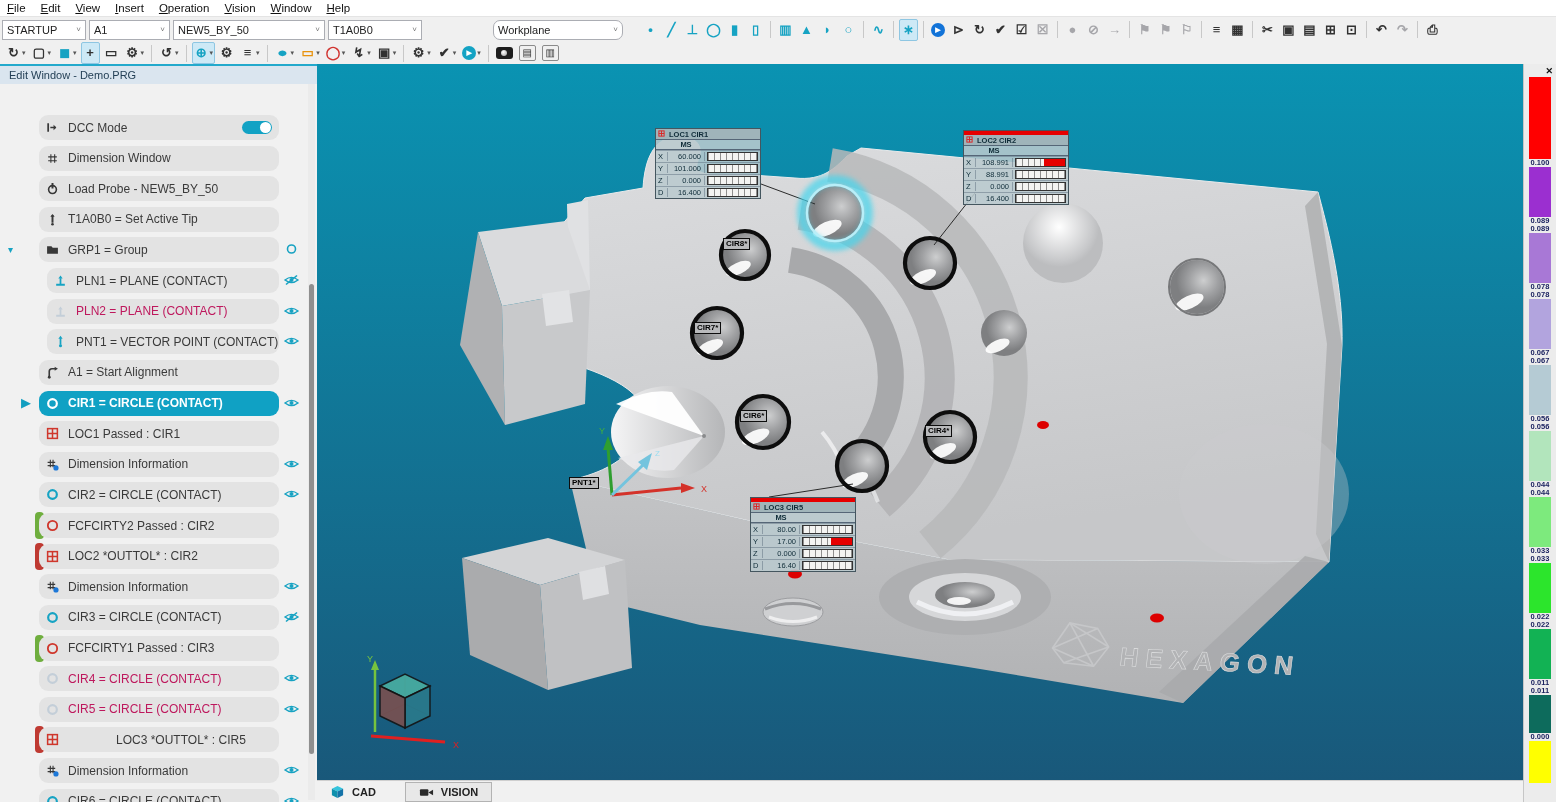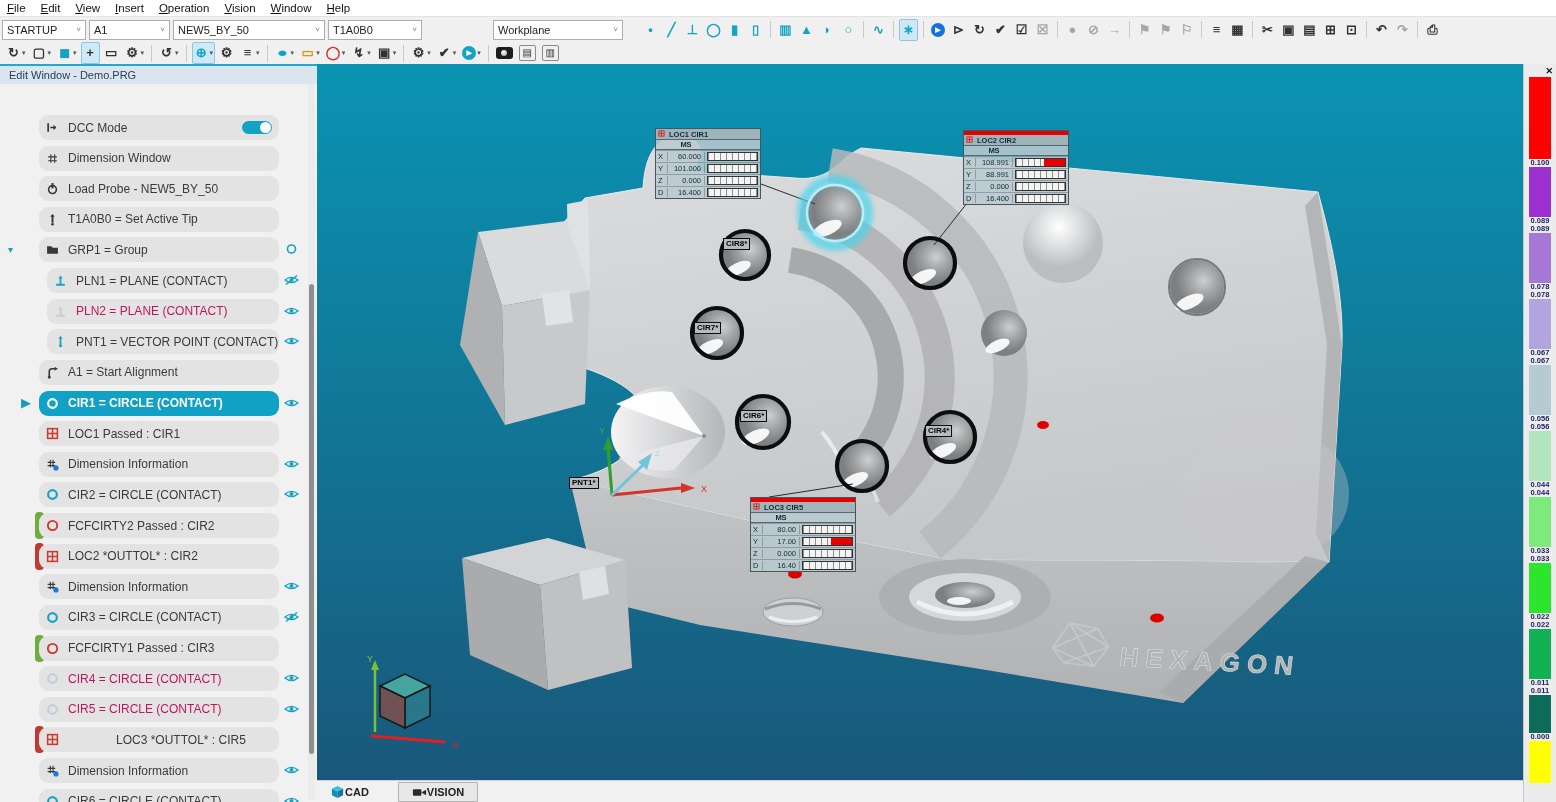--- a/index.html
+++ b/index.html
@@ -78,21 +78,21 @@
         border-top:1px solid rgba(85,102,119,.45)}
   .mrow .ax{padding-left:2px}
   .mrow .val{text-align:right;padding-right:3px;border-left:1px solid rgba(85,102,119,.45);
              border-right:1px solid rgba(85,102,119,.45)}
   .meter{height:7px;margin:0 2px;border:1px solid #333;position:relative;
          background:#f4f4f2 repeating-linear-gradient(90deg,rgba(60,60,60,.55) 0 1px,transparent 1px 6px)}
   .meter.hi::after{content:"";position:absolute;right:0;top:0;bottom:0;width:42%;background:#e60000}
   
   .tabbar{position:absolute;left:317px;top:780px;width:1206px;height:22px;background:#f1f1f1;
           border-top:1px solid #cfcfcf;display:flex;align-items:center;box-sizing:border-box}
-  .tab{display:flex;align-items:center;font-size:11px;font-weight:bold;color:#222;
+  .tab{display:flex;align-items:center;gap:7px;font-size:11px;font-weight:bold;color:#222;
        padding:0 13px;height:20px;box-sizing:border-box}
   .tab.vision{border:1px solid #b3b3b3;background:#e8e8e8;margin-left:16px}
   .tab svg{width:15px;height:14px;display:block}
   
   .cbar{position:absolute;left:1523px;top:64px;width:33px;height:738px;background:#ececec;
         border-left:1px solid #c6c6c6;box-sizing:border-box}
   .chdr{height:13px;display:flex;justify-content:flex-end;align-items:center;padding:0 3px;
         font-size:9px;font-weight:bold;color:#111}
   .cblock{margin:0 auto;width:22px}
   .clab{text-align:center;font-size:7.5px;line-height:8px;color:#1c2360;font-weight:bold}
@@ -125,21 +125,21 @@
       <span class="ca">˅</span>
     </span>
     <span class="combo" style="width: 84px;">
       <span class="cv">T1A0B0</span>
       <span class="ca">˅</span>
     </span>
     <span class="combo" style="width: 55px; margin-top: 44px;">
       <span class="cv">ZPLUS</span>
       <span class="ca">˅</span>
     </span>
-    <span class="combo" style="width: 120px;">
+    <span class="combo" style="width: 120px; border-radius: 7px;">
       <span class="cv">Workplane</span>
       <span class="ca">˅</span>
     </span>
     <span style="width: 14px; flex: 0 0 auto;"></span>
     <span class="tbtn">
       <span class="g c-teal">•</span>
     </span>
     <span class="tbtn">
       <span class="g c-teal">╱</span>
     </span>

